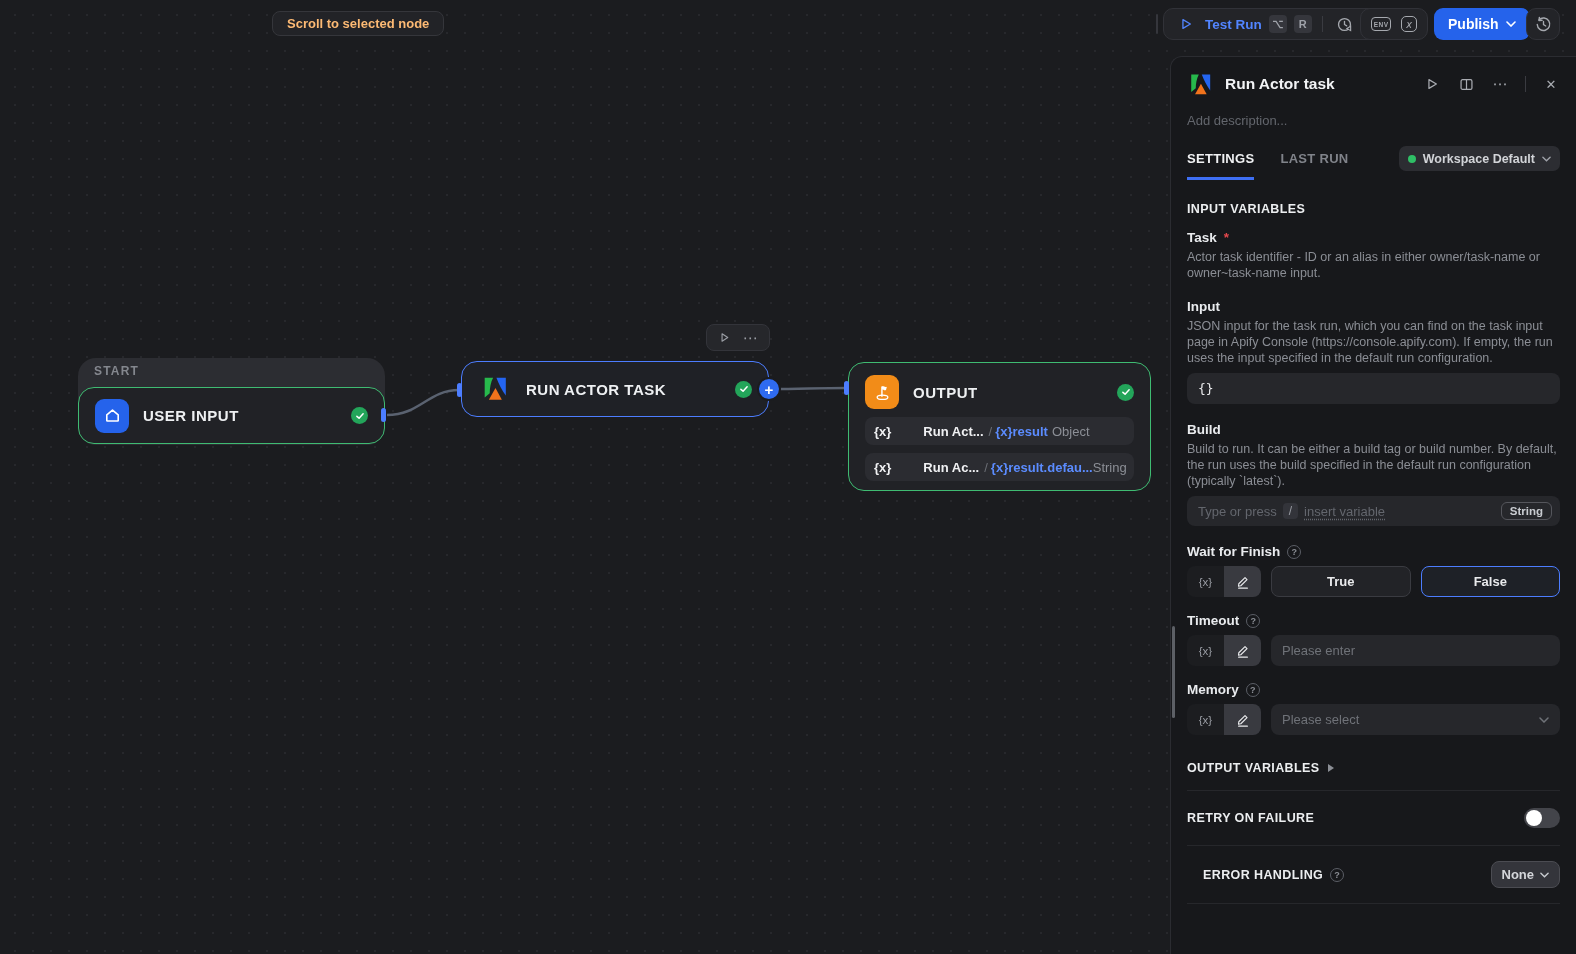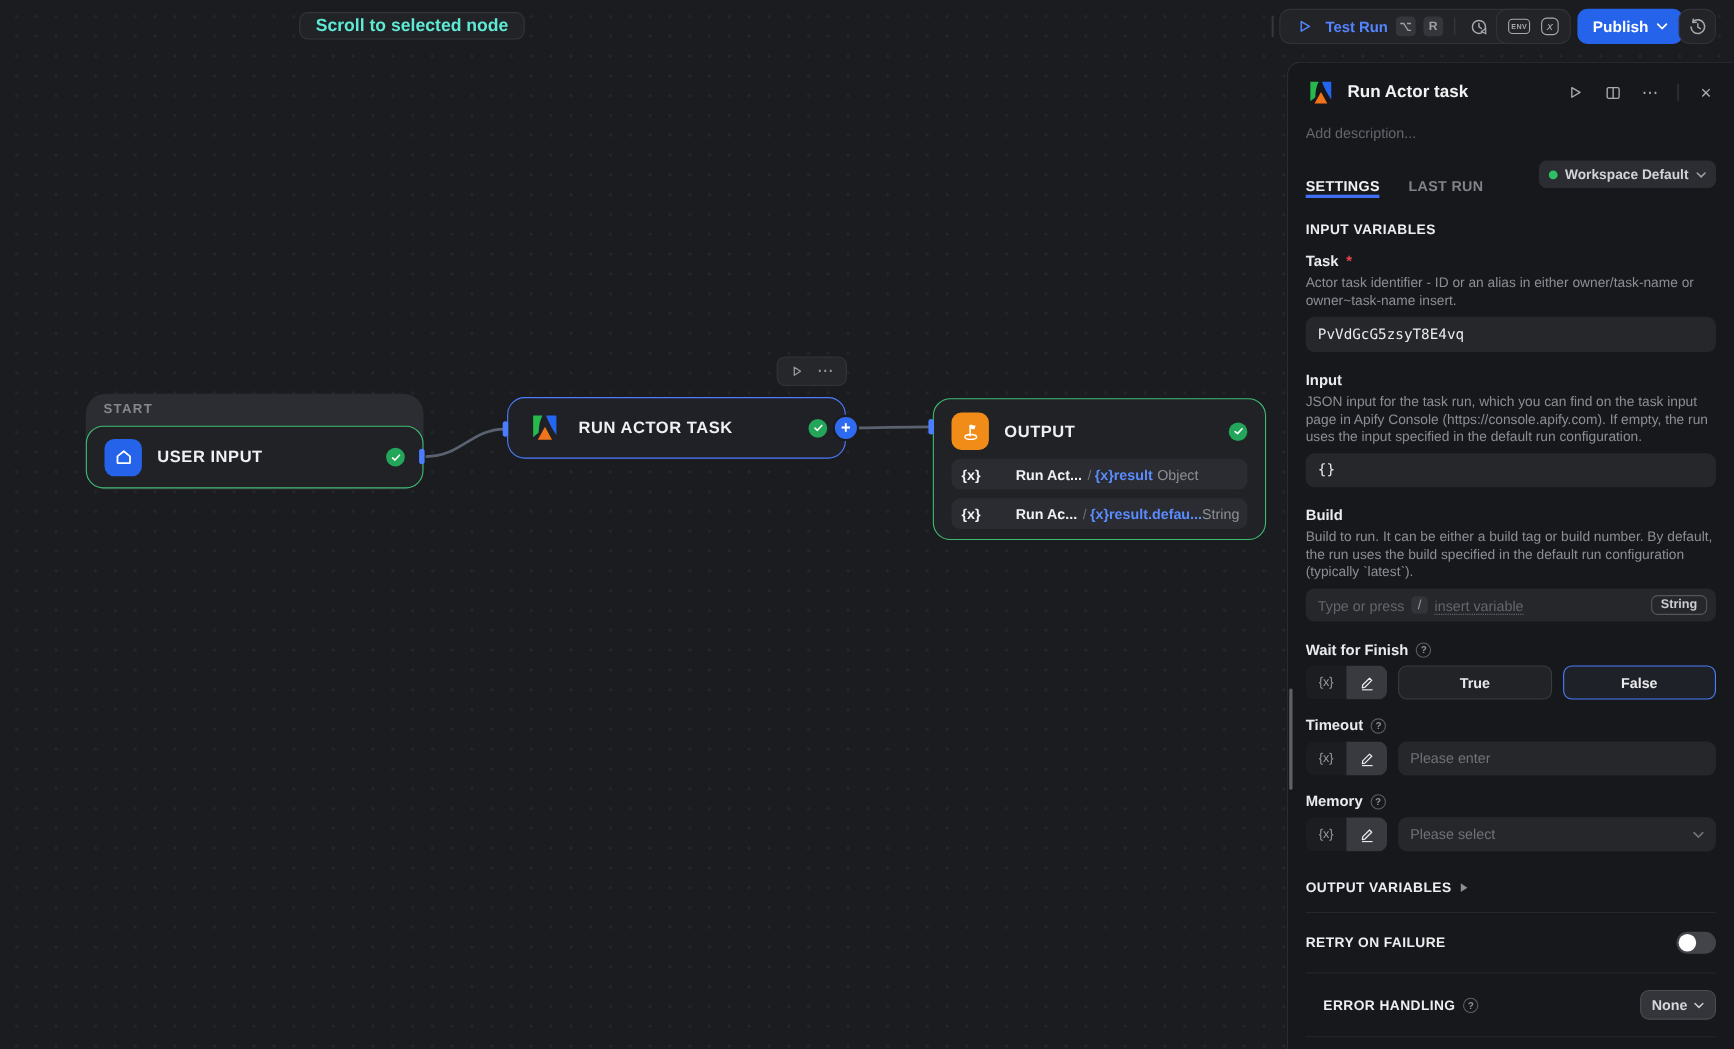--- a/index.html
+++ b/index.html
@@ -7,21 +7,21 @@
               font-family:"Liberation Sans", sans-serif; }
 
   
   .canvas { position:absolute; inset:0; background-color:#1b1c1f;
     background-image:radial-gradient(circle, #27282c 1.3px, transparent 1.5px);
     background-size:18px 18px; background-position:6px 6px; }
   .edges { position:absolute; left:0; top:0; pointer-events:none; }
 
   .tooltip-pill { position:absolute; left:272px; top:11px; height:25px; padding:0 14px;
     background:#222327; border:1px solid #35363b; border-radius:8px;
-    color:#5eead4; font-size:16px; font-weight:700; display:flex; align-items:center; }
+    color:#fdba74; font-size:13px; font-weight:700; display:flex; align-items:center; }
 
   .node { position:absolute; background:#212226; border-radius:16px;
     display:flex; align-items:center; padding:0 16px; }
   .node-title { color:#eef0f2; font-size:15px; font-weight:700; letter-spacing:.5px; margin-left:14px; }
   .node-icon { width:34px; height:34px; border-radius:9px; display:flex; align-items:center; justify-content:center; flex:0 0 auto; }
   .check-badge { width:17px; height:17px; border-radius:50%; background:#23a55a;
     display:flex; align-items:center; justify-content:center; margin-left:auto; flex:0 0 auto; }
 
   .start-group { position:absolute; left:78px; top:358px; width:307px; height:87px;
     background:#2c2d32; border-radius:18px; }
@@ -82,21 +82,21 @@
 
   .p-header { padding:14px 16px 0; display:flex; align-items:center; height:40px; }
   .p-title { color:#f2f3f5; font-size:15.5px; font-weight:700; margin-left:11px; }
   .p-actions { margin-left:auto; display:flex; align-items:center; gap:16px; color:#a9acb2; }
   .p-actions .ico { width:18px; height:18px; display:flex; align-items:center; justify-content:center; font-size:15px; }
   .v-div { width:1px; height:16px; background:#3a3b41; }
 
   .p-desc { margin:16px 16px 0; color:#63666d; font-size:13px; }
 
   .p-tabs { margin:18px 16px 0; display:flex; align-items:flex-end; }
-  .tab { font-size:13px; font-weight:700; letter-spacing:.3px; margin-right:26px;
+  .tab { font-size:13px; font-weight:700; letter-spacing:.3px; padding-bottom:11px; margin-right:26px;
     border-bottom:3px solid transparent; }
   .tab.active { color:#f0f1f3; border-bottom-color:#3e6ff4; }
   .tab.idle { color:#80838a; }
   .ws-pill { margin-left:auto; margin-bottom:9px; height:25px; padding:0 9px; background:#2c2d32;
     border-radius:7px; display:flex; align-items:center; gap:7px; color:#d2d4d8; font-size:12.5px; font-weight:600; }
   .ws-dot { width:8px; height:8px; border-radius:50%; background:#2fbf66; }
 
   .p-body { padding:0 16px; }
   .sect-h { margin-top:22px; color:#eceef0; font-size:12.5px; font-weight:700; letter-spacing:.4px; }
   .f-label { margin-top:14px; color:#e9ebee; font-size:13.5px; font-weight:700; display:flex; align-items:center; gap:7px; }
@@ -339,24 +339,21 @@
     </span>
   </div>
 
   <div class="p-body">
     <div class="sect-h">INPUT VARIABLES</div>
 
     <div class="f-label">
         <span>Task</span>
         <span class="req">*</span>
       </div>
-    <div class="f-desc">Actor task identifier - ID or an alias in either owner/task-name or owner~task-name insert.</div>
-    <div class="f-input" style="height:32px;">
-        <span>PvVdGcG5zsyT8E4vq</span>
-      </div>
+    <div class="f-desc">Actor task identifier - ID or an alias in either owner/task-name or owner~task-name input.</div>
 
     <div class="f-label sp18">
         <span>Input</span>
       </div>
     <div class="f-desc">JSON input for the task run, which you can find on the task input page in Apify Console (https://console.apify.com). If empty, the run uses the input specified in the default run configuration.</div>
     <div class="f-input">
         <span>{}</span>
       </div>
 
     <div class="f-label sp18">

